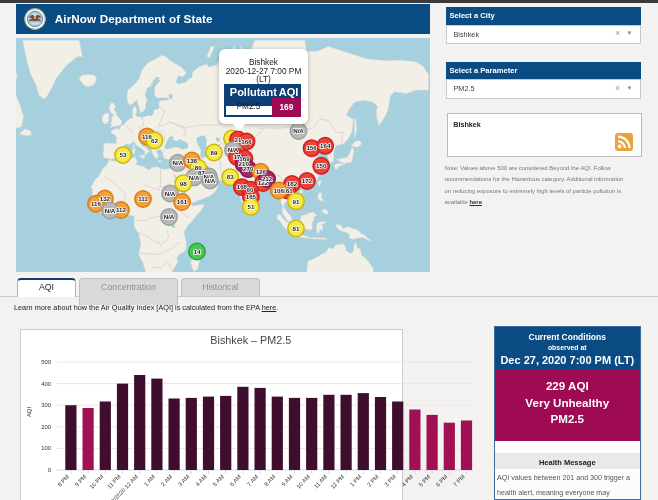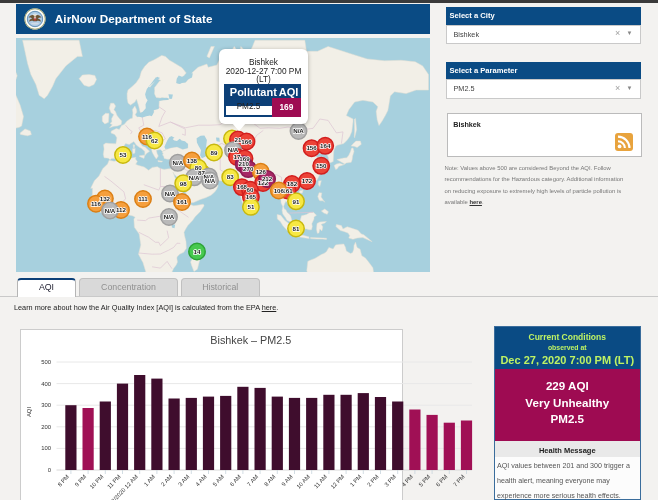--- a/index.html
+++ b/index.html
@@ -132,21 +132,21 @@
 <div class="abs" style="left:223.8px;top:83.5px;width:77.4px;height:33px;border:2px solid #0c3f77;background:#fff"></div>
 <div class="abs bluebar" style="left:223.8px;top:83.5px;width:77.4px;height:22px;background:#0c3f77;font-size:11px">
 <span class="abs" style="left:6px;top:2.5px">Pollutant</span>
     <span class="abs" style="left:55px;top:2.5px">AQI</span>
   </div>
 <div class="abs" style="left:271.6px;top:97.5px;width:29.6px;height:19px;background:#9e0b52;color:#fff;font-weight:bold;font-size:8.4px;text-align:center;line-height:18px">169</div>
 <div class="abs" style="left:226px;top:97.5px;width:45px;height:19px;font-size:8.2px;color:#222;text-align:center;line-height:18px">PM2.5</div>
 
 <div class="abs" style="left:0;top:295.5px;width:658px;height:1px;background:#c9c9c9"></div>
 <div class="abs" style="left:17.4px;top:278px;width:58.2px;height:18.5px;background:#fff;border:1px solid #b5b5b5;border-top:2.5px solid #0c3f77;border-bottom:none;border-radius:4px 4px 0 0;font-size:8.8px;color:#223;text-align:center;line-height:14px">AQI</div>
-<div class="abs" style="left:79px;top:278px;width:99px;height:18px;background:#d9d9d9;border:1px solid #c0c0c0;border-bottom:none;border-radius:4px 4px 0 0;font-size:8.8px;color:#909090;text-align:center;line-height:16px">Concentration</div>
+<div class="abs" style="left:79px;top:278px;width:99px;height:27px;background:#d9d9d9;border:1px solid #c0c0c0;border-bottom:none;border-radius:4px 4px 0 0;font-size:8.8px;color:#909090;text-align:center;line-height:16px">Concentration</div>
 <div class="abs" style="left:180.5px;top:278px;width:79.5px;height:17.5px;background:#d9d9d9;border:1px solid #c0c0c0;border-bottom:none;border-radius:4px 4px 0 0;font-size:8.8px;color:#909090;text-align:center;line-height:16px">Historical</div>
 <div class="abs" style="left:14px;top:302.5px;font-size:7.3px;color:#222">Learn more about how the Air Quality Index [AQI] is calculated from the EPA <span style="text-decoration:underline">here</span>.</div>
 
 <div class="abs" style="left:19.8px;top:328.5px;width:383px;height:172px;background:#fff;border:1px solid #ccc;border-bottom:none">
 <div class="abs" style="left:0;top:4px;width:460px;text-align:center;font-size:10.8px;color:#444">Bishkek – PM2.5</div>
 <svg class="abs" style="left:0;top:0" width="457" height="171" viewBox="0 0 457 171">
 <text transform="translate(10,82) rotate(-90)" font-size="5.9" fill="#333" text-anchor="middle">AQI</text>
 <line x1="35.5" y1="140.0" x2="451" y2="140.0" stroke="#d8d8d8" stroke-width="1"></line>
 <line x1="35.5" y1="118.4" x2="451" y2="118.4" stroke="#e8e8e8" stroke-width="1"></line>
 <text x="30" y="120.4" font-size="5.9" fill="#333" text-anchor="end">100</text>
@@ -249,20 +249,20 @@
 <svg class="abs" style="right:8px;bottom:5px" width="18" height="18" viewBox="0 0 18 18">
 <rect width="18" height="18" rx="3" fill="#e8a33d"></rect>
 <circle cx="4.6" cy="13.4" r="1.9" fill="#fff"></circle>
 <path d="M3 8.2 A7 7 0 0 1 9.9 15" fill="none" stroke="#fff" stroke-width="2.1"></path>
 <path d="M3 3.6 A11.5 11.5 0 0 1 14.5 15" fill="none" stroke="#fff" stroke-width="2.1"></path>
 </svg>
 </div>
 <div class="abs" style="left:444.6px;top:163px;width:200px;font-size:5.9px;color:#777;line-height:11.3px">Note: Values above 500 are considered Beyond the AQI. Follow<br>recommendations for the Hazardous category. Additional information<br>on reducing exposure to extremely high levels of particle pollution is<br>available <span style="color:#333;font-weight:bold;text-decoration:underline">here</span>.</div>
 
 <div class="abs" style="left:493.5px;top:326px;width:147.5px;height:174px;border:1.5px solid #3a6d9c;background:#fcfcfc">
-<div style="background:#0a4b84;color:#bef264;text-align:center;font-weight:bold;height:42px;padding-top:4.5px">
+<div style="background:#0a4b84;color:#ffffff;text-align:center;font-weight:bold;height:42px;padding-top:4.5px">
 <div style="font-size:8.5px">Current Conditions</div>
 <div style="font-size:6.9px;margin-top:2.5px">observed at</div>
 <div style="font-size:11px;margin-top:2.5px">Dec 27, 2020 7:00 PM (LT)</div>
 </div>
 <div style="background:#9e0b52;color:#fff;text-align:center;font-weight:bold;font-size:11.6px;line-height:16.6px;height:72px;padding-top:9px">229 AQI<br>Very Unhealthy<br>PM2.5</div>
-<div style="text-align:center;font-size:7.5px;font-weight:bold;color:#222;background:#e9e9e9;margin-top:0;padding-top:4.5px;height:16px">Health Message</div>
+<div style="text-align:center;font-size:7.5px;font-weight:bold;color:#222;background:#e9e9e9;margin-top:12px;padding-top:4.5px;height:16px">Health Message</div>
 <div style="font-size:7.1px;color:#555;line-height:15.4px;padding:1.5px 0 0 2.5px">AQI values between 201 and 300 trigger a<br>health alert, meaning everyone may<br>experience more serious health effects.</div>
 </div>
 </body></html>

